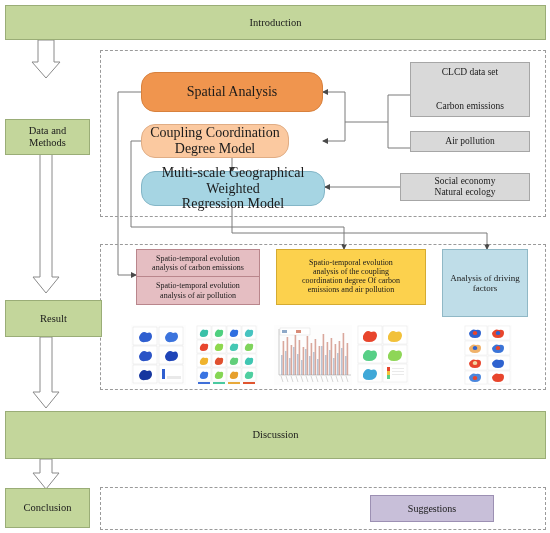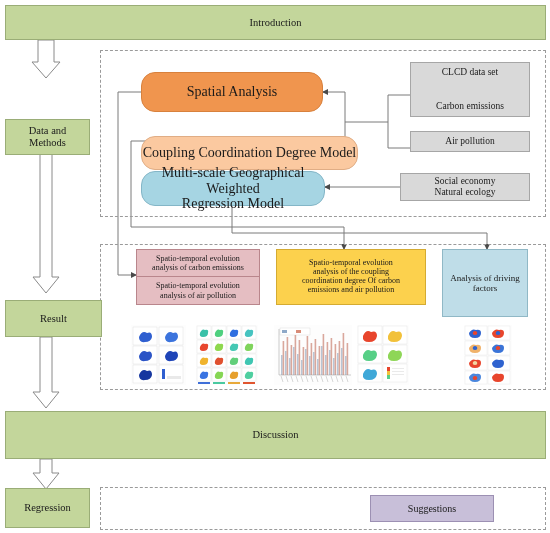--- a/index.html
+++ b/index.html
@@ -156,28 +156,28 @@
 
   <div class="node stage" style="left:5px; top:300px; width:97px; height:37px;">
     <span>Result</span>
   </div>
 
   <div class="node stage" style="left:5px; top:411px; width:541px; height:48px;">
     <span>Discussion</span>
   </div>
 
   <div class="node stage" style="left:5px; top:488px; width:85px; height:40px;">
-    <span>Regression</span>
+    <span>Conclusion</span>
   </div>
 
   <div class="node pill pill-orange" style="left:141px; top:72px; width:182px; height:40px;">
     <span>Spatial  Analysis</span>
   </div>
 
-  <div class="node pill pill-peach" style="left:141px; top:124px; width:217px; height:34px;margin-top:12px;">
+  <div class="node pill pill-peach" style="left:141px; top:124px; width:148px; height:34px;">
     <span>Coupling Coordination Degree Model</span>
   </div>
 
   <div class="node pill pill-blue" style="left:141px; top:171px; width:184px; height:35px; white-space:pre-line;">
     <span>Multi-scale Geographical Weighted
 Regression Model</span>
   </div>
 
   <div class="node grey" style="left:410px; top:62px; width:120px; height:55px; flex-direction:column; justify-content:space-between; padding:4px 0;">
     <span>CLCD data set</span>

